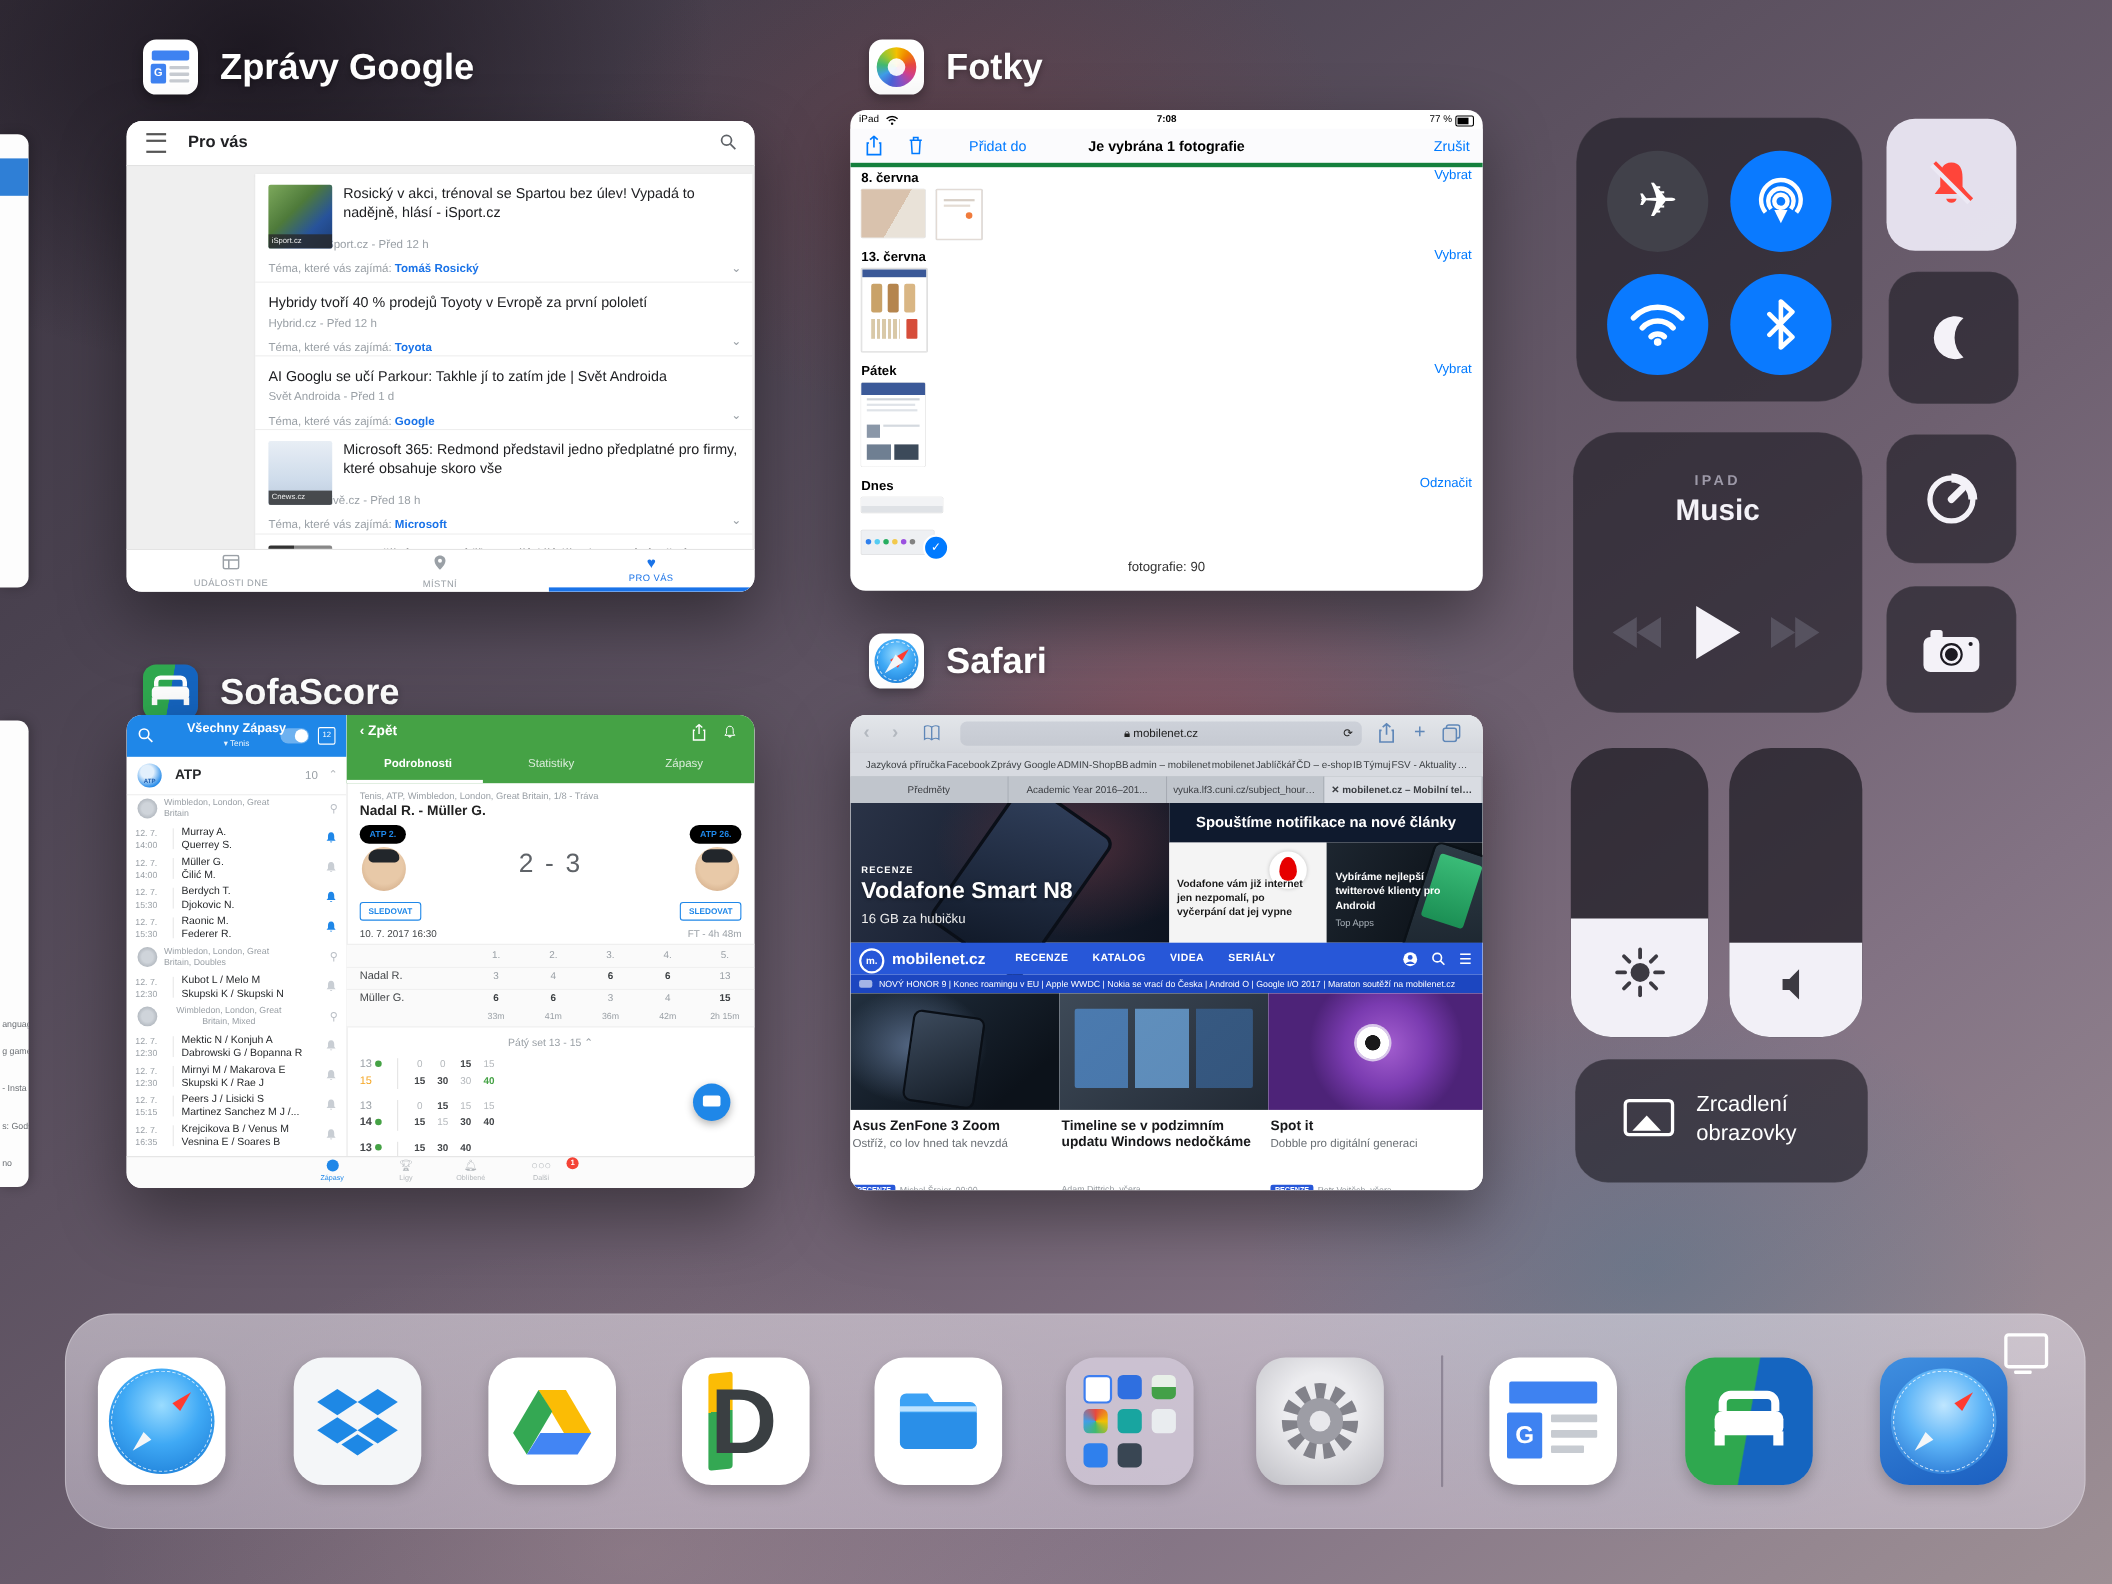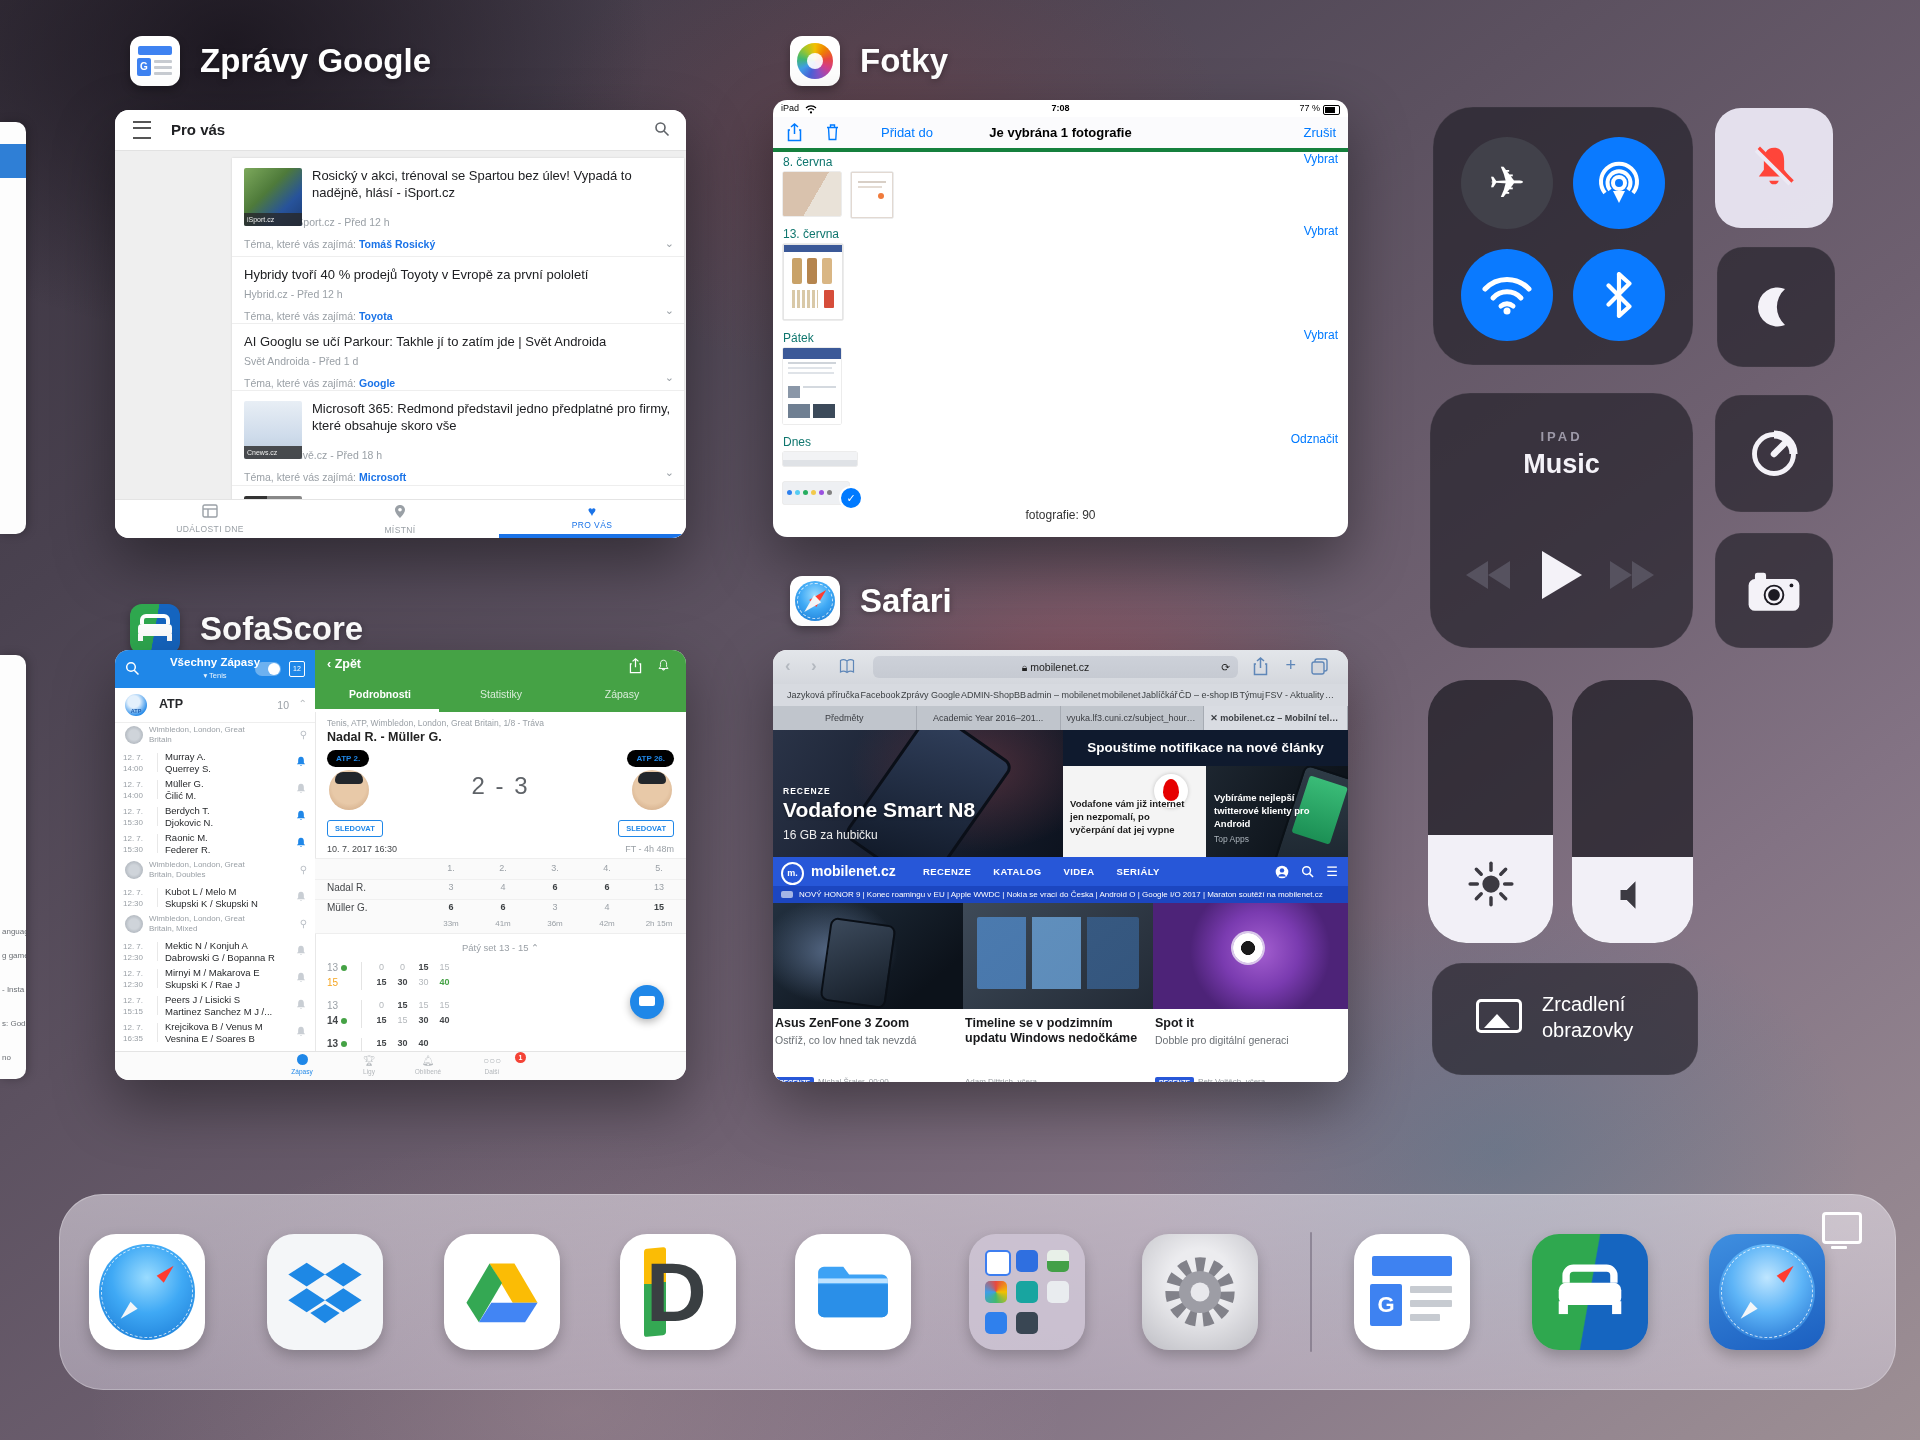--- a/index.html
+++ b/index.html
@@ -66,21 +66,21 @@
   .gn-tab{position:absolute;top:4px;width:120px;margin-left:-60px;text-align:center;color:#9aa0a6;}
   .gn-tab .tl{font-size:8.5px;letter-spacing:.4px;margin-top:2px;}
   .gn-tab.active{color:#1a73e8;}
   .gn-underline{position:absolute;right:0;bottom:0;width:187px;height:4px;background:#1a73e8;}
   
   .ph-status{position:absolute;left:0;top:0;right:0;height:17px;font-size:9px;color:#000;}
   .ph-status .c{position:absolute;left:0;right:0;text-align:center;top:3px;font-weight:600;}
   .ph-toolbar{position:absolute;left:0;top:17px;right:0;height:31px;border-bottom:4px solid #15803d;background:#fbfbfd;}
   .ph-blue{color:#007aff;}
   .ph-sec{position:absolute;left:10px;right:10px;height:20px;}
-  .ph-sec .nm{font-size:12px;font-weight:400;color:#0f766e;margin-top:33px;}
+  .ph-sec .nm{font-size:12px;font-weight:700;color:#000000;margin-top:33px;}
   .ph-sec .ac{position:absolute;right:0;top:0;font-size:12px;color:#007aff;}
   .ph-thumb{position:absolute;border-radius:1px;box-shadow:0 0 0 0.5px rgba(0,0,0,.15);}
   .th-fb-strip{background:linear-gradient(180deg,#3b5998 0 14%,#fff 14%);}
   .ph-check{position:absolute;width:20px;height:20px;border-radius:50%;background:#007aff;border:2px solid #fff;color:#fff;font-size:11px;line-height:20px;text-align:center;}
   .ph-footer{position:absolute;left:0;right:0;text-align:center;font-size:12px;color:#333;}
   
   .sf-left{position:absolute;left:0;top:0;width:200px;bottom:28px;border-right:1px solid #e8e8e8;overflow:hidden;}
   .sf-lhead{position:absolute;left:0;top:0;right:0;height:38px;background:#1f87e8;color:#fff;}
   .sf-lhead .tt{position:absolute;left:0;right:0;top:6px;text-align:center;font-size:11.5px;font-weight:700;}
   .sf-lhead .st{position:absolute;left:0;right:0;top:21px;text-align:center;font-size:7.5px;opacity:.9;}
@@ -484,21 +484,21 @@
           <div class="sf-pin">⚲</div>
         </div>
       <div class="sf-row" style="top:234px;">
           <div class="sf-date"><span>12. 7.</span><br><span>12:30</span></div>
           <div class="sf-div"></div>
           <div class="sf-names"><span>Kubot L / Melo M</span><br><span>Skupski K / Skupski N</span></div>
           <svg class="sf-bell" width="12" height="13" viewBox="0 0 16 15">
             <path d="M8 1 C5.2 1 4.2 3 4.2 6 L4.2 9 L2.5 11.2 L13.5 11.2 L11.8 9 L11.8 6 C11.8 3 10.8 1 8 1 Z M6.5 12.2 A1.6 1.6 0 0 0 9.5 12.2 Z" fill="#c9ced4"></path>
           </svg>
         </div>
-      <div class="sf-row" style="top:261px;">
+      <div class="sf-row" style="top:261px;text-align:center;">
           <div class="sf-grp-ico"></div>
           <div class="sf-grp-nm">Wimbledon, London, Great Britain, Mixed</div>
           <div class="sf-pin">⚲</div>
         </div>
       <div class="sf-row" style="top:288px;">
           <div class="sf-date"><span>12. 7.</span><br><span>12:30</span></div>
           <div class="sf-div"></div>
           <div class="sf-names"><span>Mektic N / Konjuh A</span><br><span>Dabrowski G / Bopanna R</span></div>
           <svg class="sf-bell" width="12" height="13" viewBox="0 0 16 15">
             <path d="M8 1 C5.2 1 4.2 3 4.2 6 L4.2 9 L2.5 11.2 L13.5 11.2 L11.8 9 L11.8 6 C11.8 3 10.8 1 8 1 Z M6.5 12.2 A1.6 1.6 0 0 0 9.5 12.2 Z" fill="#c9ced4"></path>

